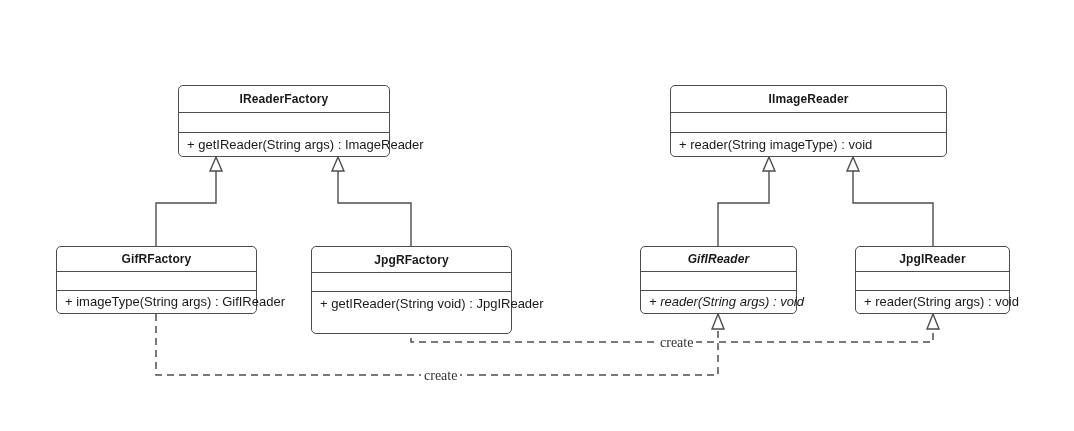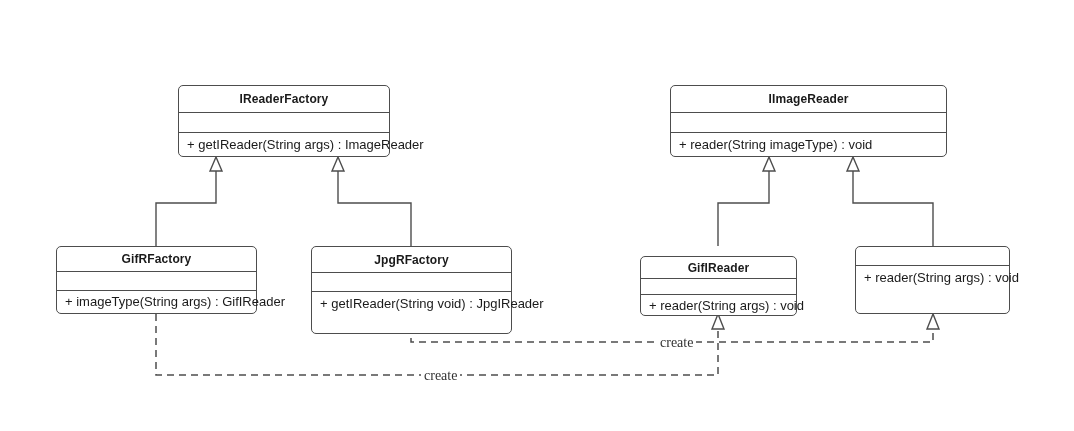--- a/index.html
+++ b/index.html
@@ -131,27 +131,28 @@
     <div class="uml-attrs" style="height:19px;"></div>
     <div class="uml-ops" style="height:23px;">+ imageType(String args)  : GifIReader</div>
   </div>
 
   <div class="uml-class" style="left:311px; top:246px; width:201px; height:88px;">
     <div class="uml-name" style="height:26px;">JpgRFactory</div>
     <div class="uml-attrs" style="height:19px;"></div>
     <div class="uml-ops" style="height:23px;">+ getIReader(String void)  : JpgIReader</div>
   </div>
 
-  <div class="uml-class" style="left:640px; top:256px; width:157px; height:60px;">
+  <div class="uml-class" style="left:640px; top:246px; width:157px; height:68px;font-style:italic;">
     <div class="uml-name" style="height:26px;">GifIReader</div>
     <div class="uml-attrs" style="height:19px;"></div>
     <div class="uml-ops" style="height:23px;">+ reader(String args) :  void</div>
   </div>
 
   <div class="uml-class" style="left:855px; top:246px; width:155px; height:68px;">
+    <div class="uml-name" style="height:26px;">JpgIReader</div>
     <div class="uml-attrs" style="height:19px;"></div>
     <div class="uml-ops" style="height:23px;">+ reader(String args) :  void</div>
   </div>
 
   <div class="edge-label" style="left:421px; top:368px;">create</div>
 
   <div class="edge-label" style="left:657px; top:335px;">create</div>
 
 </div>
 

